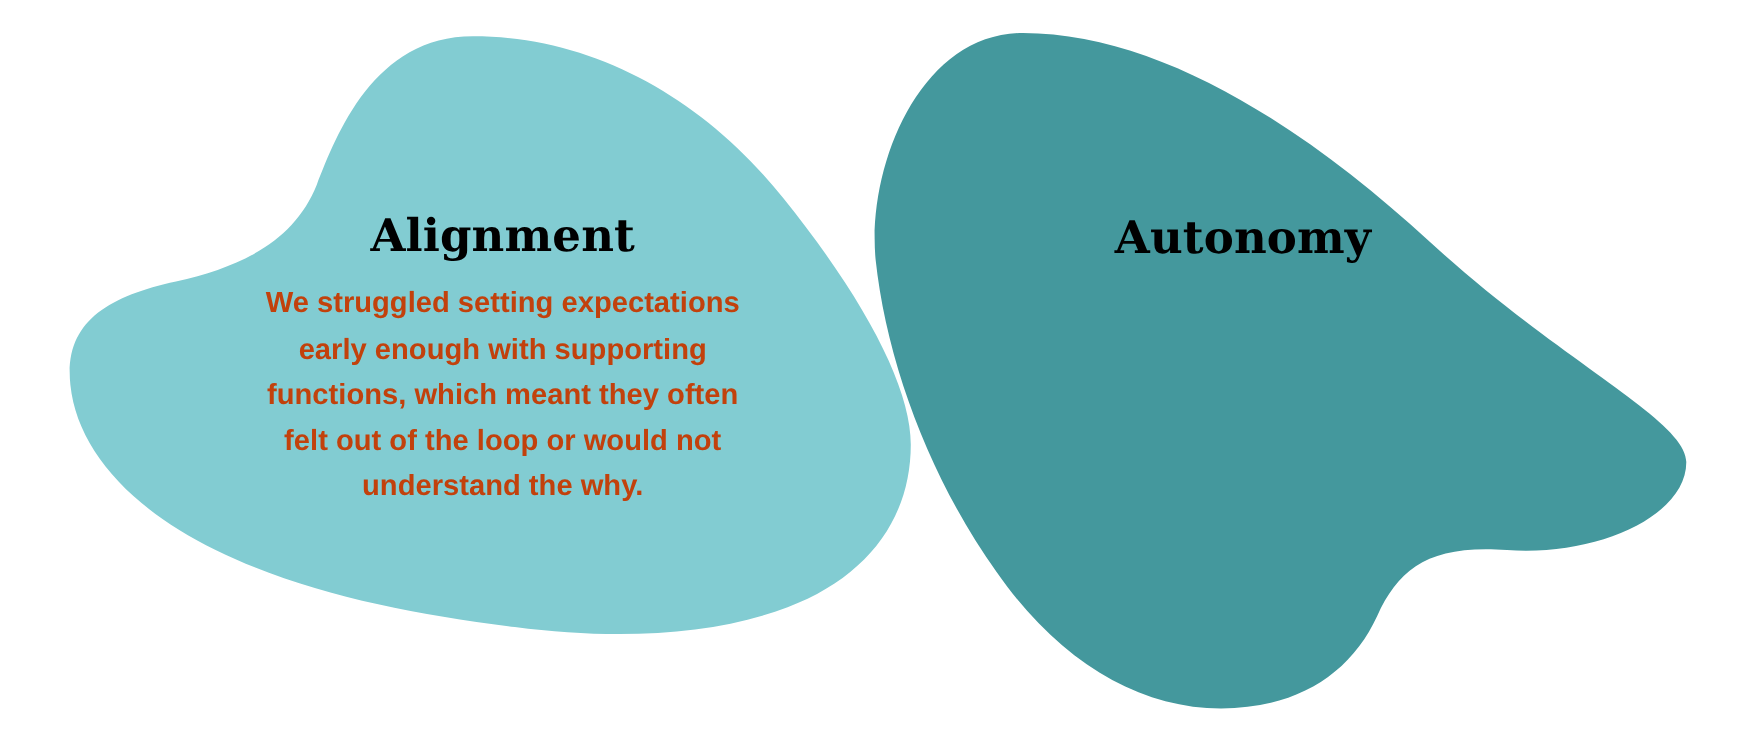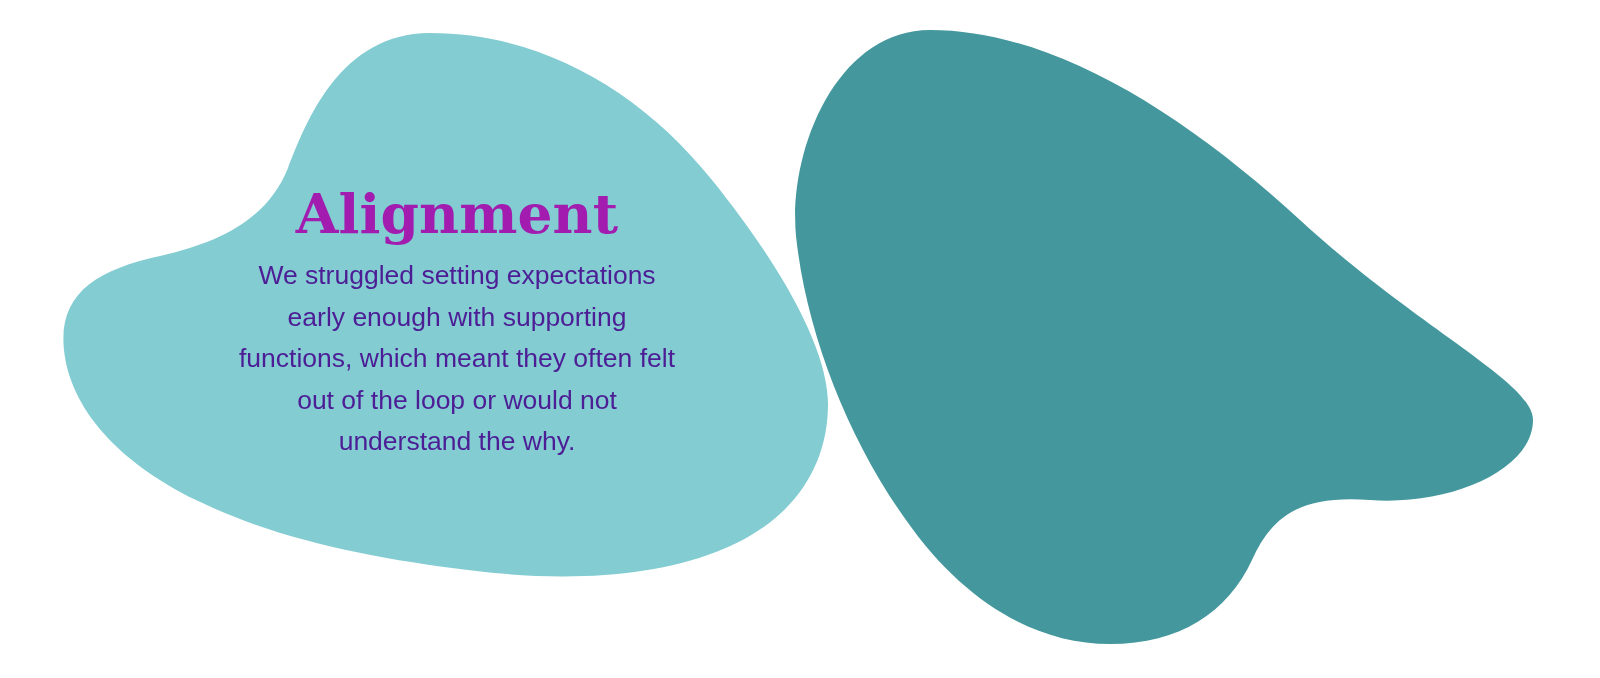--- a/index.html
+++ b/index.html
@@ -29,33 +29,33 @@
   }
   .card-text {
     position: absolute;
     text-align: center;
     color: #ffffff;
     -webkit-font-smoothing: antialiased;
   }
   .card-title {
     font-family: "DejaVu Serif", serif;
     font-weight: bold;
-    font-size: 55px;
+    font-size: 41px;
     line-height: 50px;
     letter-spacing: 0.1px;
     margin: 0 0 9px 0;
-    color: #a21caf;
+    color: #000000;
   }
   .card-body {
     font-family: "Liberation Sans", sans-serif;
-    font-weight: 400;
+    font-weight: 700;
     font-size: 26.5px;
     line-height: 41.5px;
     margin: 16px;
-    color: #4c1d95;
+    color: #c2410c;
   }
   
   #card-alignment {
     left: 218px;
     top: 189px;
     width: 478px;
   }
   
   #card-autonomy {
     left: 884px;
@@ -91,15 +91,16 @@
              C 846 436, 806 330, 796 236
              C 788 152, 836 30, 930 30 Z"></path>
   </svg>
 
   <div class="card-text" id="card-alignment">
     <h2 class="card-title">Alignment</h2>
     <p class="card-body">We struggled setting expectations early enough with supporting functions, which meant they often felt out of the loop or would not understand the why.</p>
   </div>
 
   <div class="card-text" id="card-autonomy">
+    <h2 class="card-title">Autonomy</h2>
   </div>
 
 </div>
 
 </body></html>

